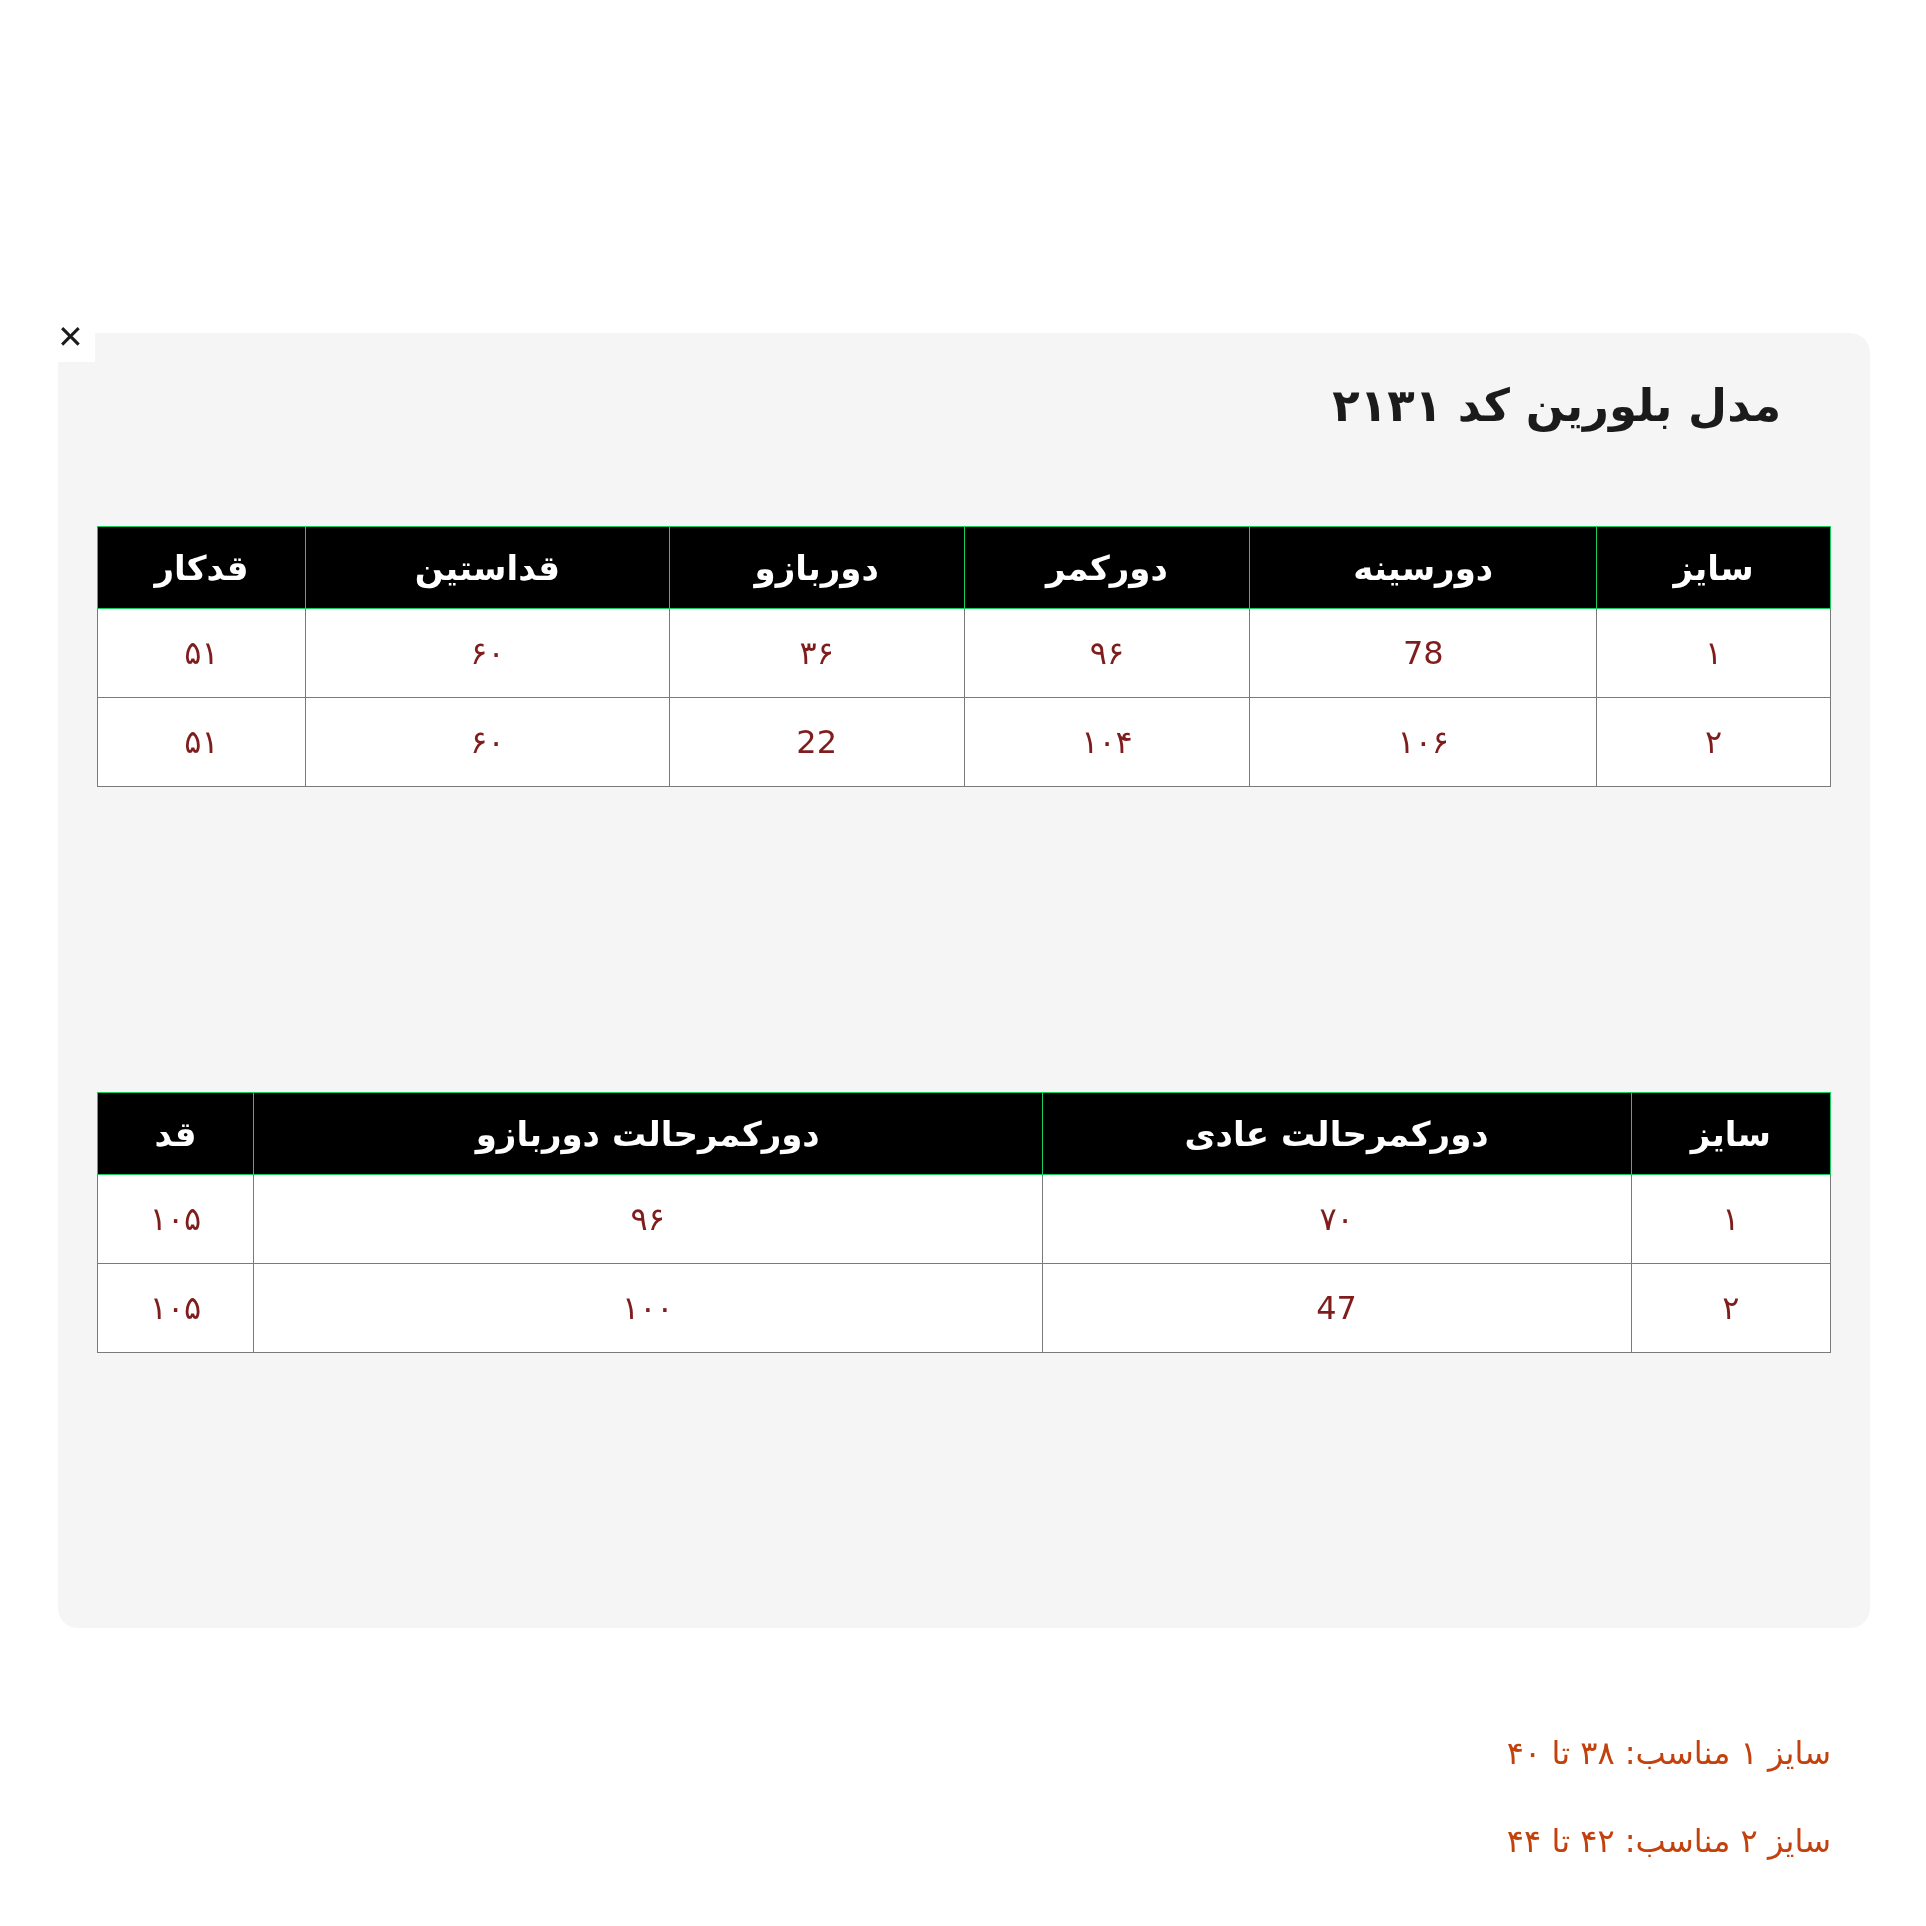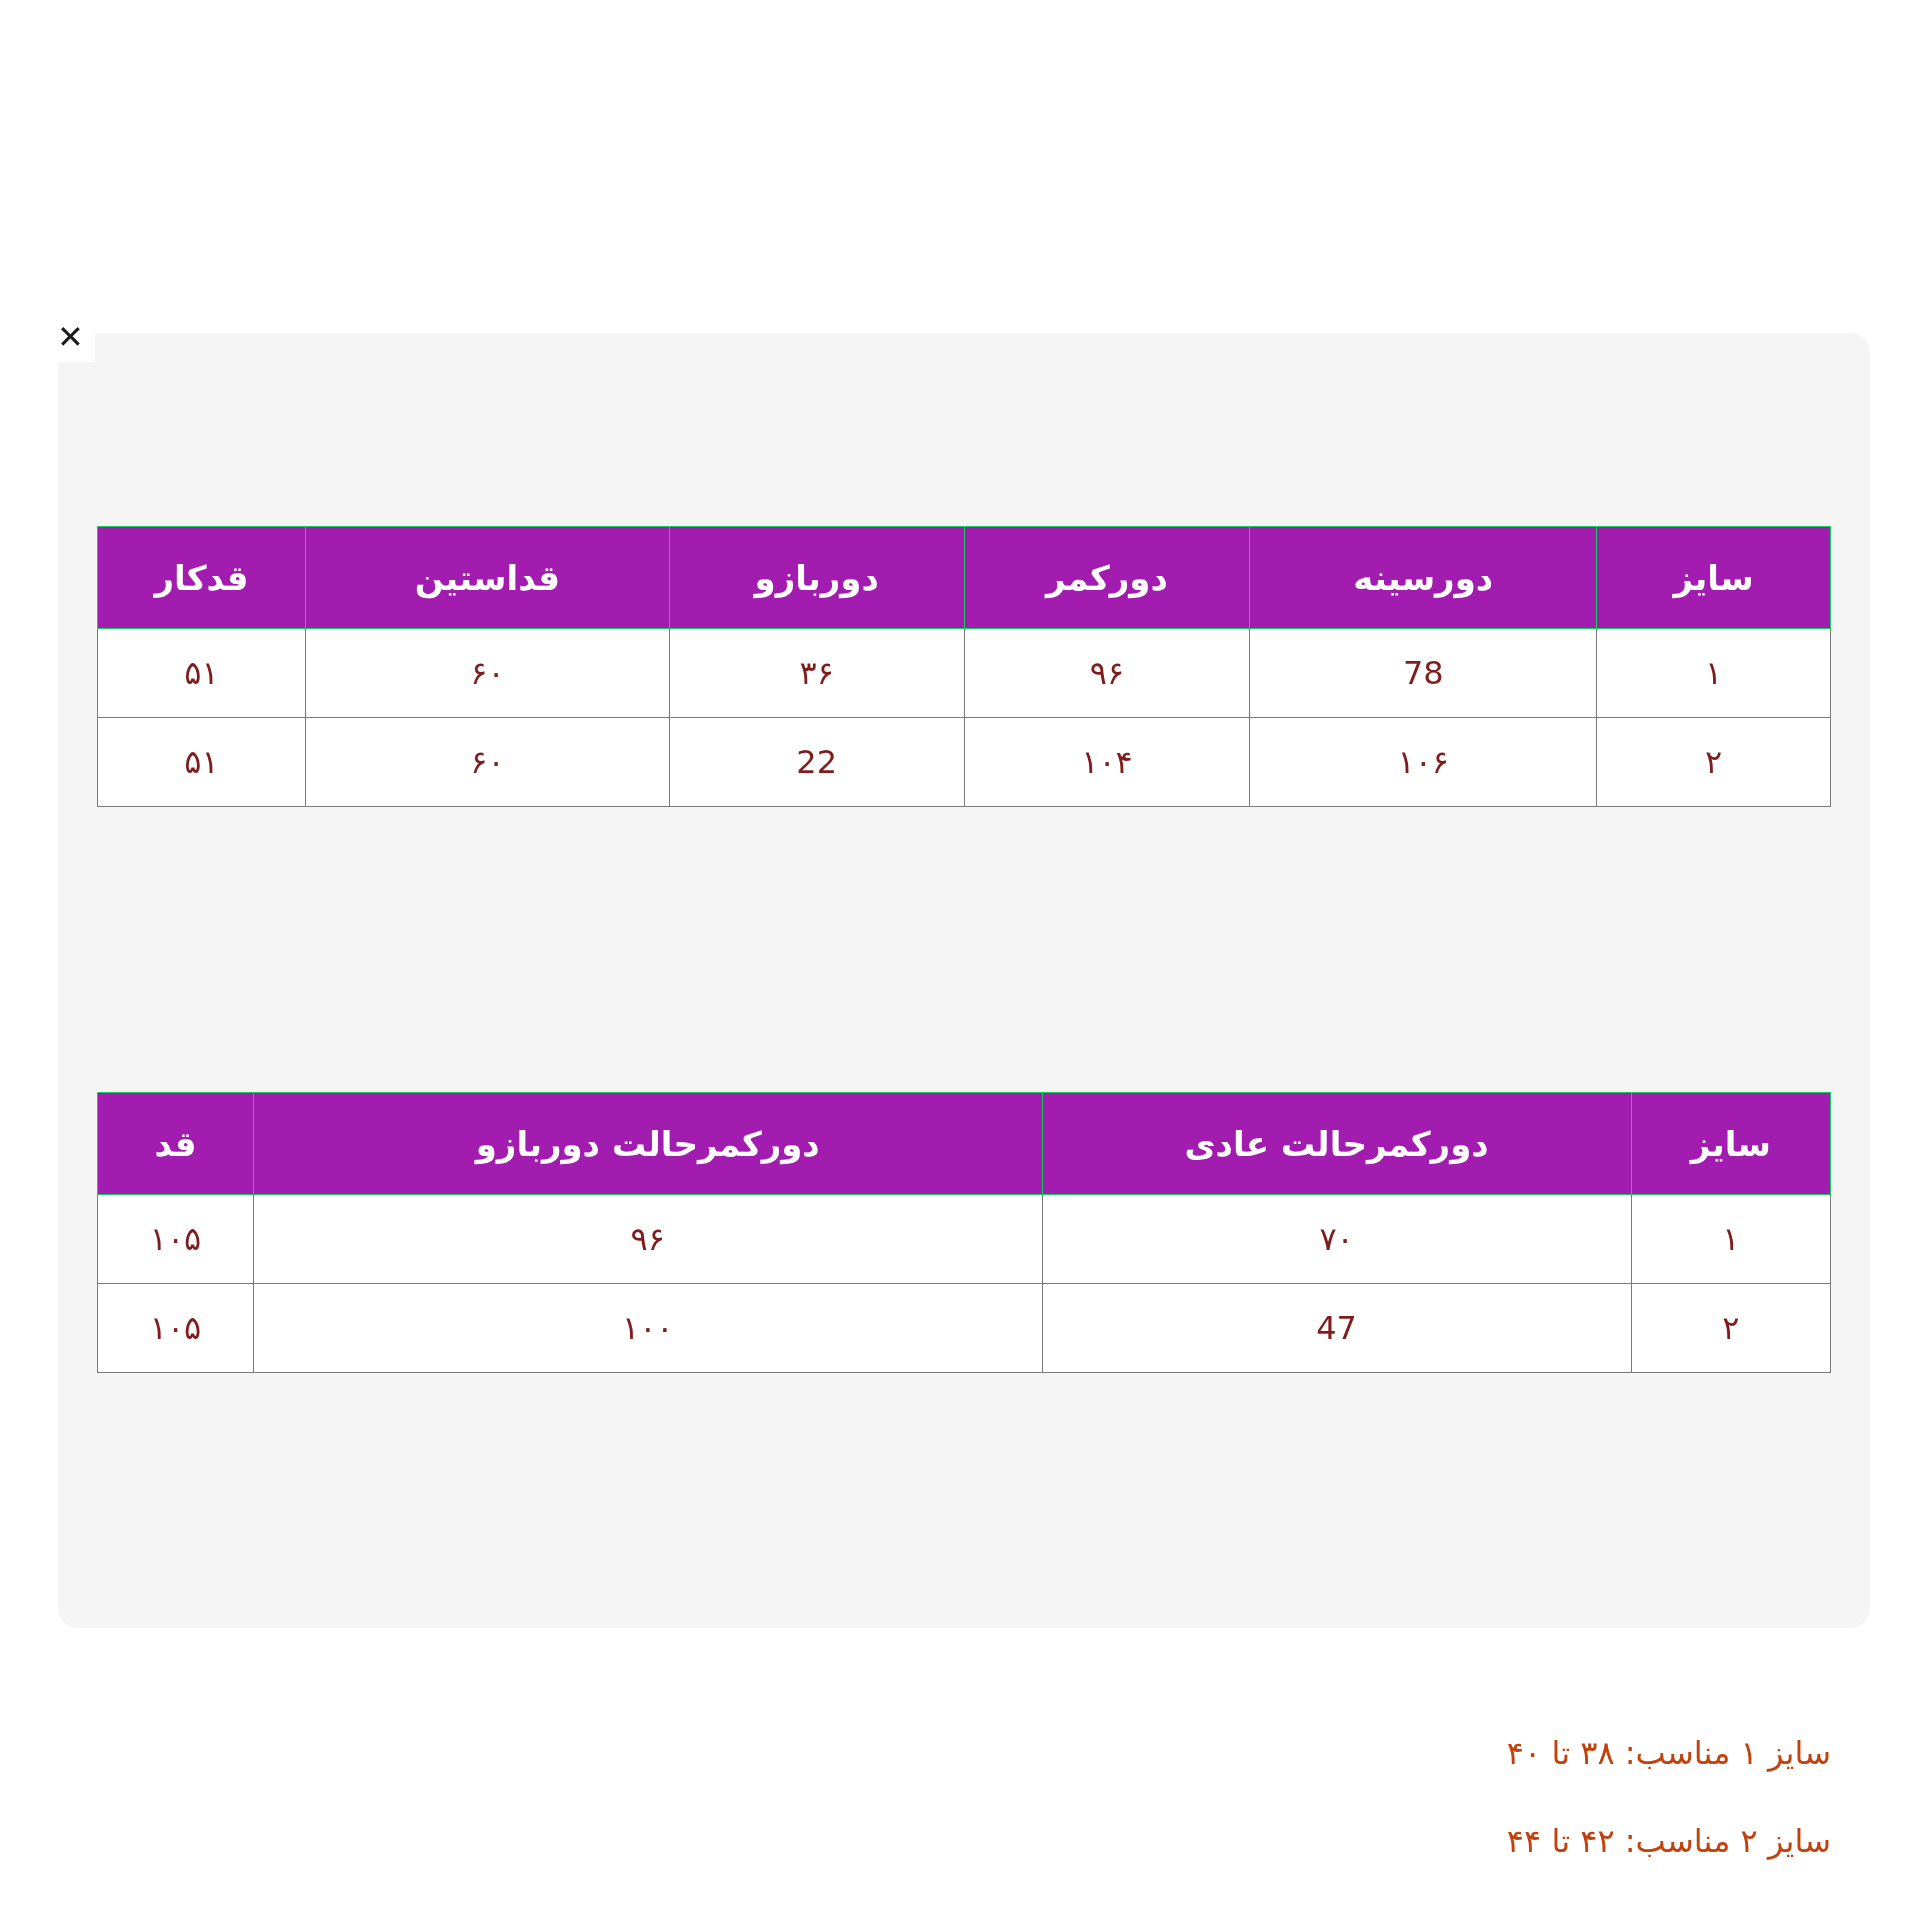--- a/index.html
+++ b/index.html
@@ -69,25 +69,25 @@
   .table-wrap.second { top: 759px; }
 
   table.size-table {
     width: 100%;
     border-collapse: collapse;
     table-layout: fixed;
     direction: rtl;
   }
 
   table.size-table th {
-    background: #a21caf;
+    background: #000000;
     color: #ffffff;
     font-size: 34px;
     font-weight: bold;
-    height: 102px;
+    height: 82px;
     text-align: center;
     border: 1.5px solid #15cc5d;
     padding: 0 4.6px;
     box-sizing: border-box;
     white-space: nowrap;
   }
 
   table.size-table td {
     background: #ffffff;
     color: #7f1d1d;
@@ -115,20 +115,21 @@
 </style>
 </head>
 <body>
 
 <div class="screen">
 
   <button class="close-btn">✕</button>
 
   <div class="modal">
 
+    <div class="modal-title">مدل بلورین کد ۲۱۳۱</div>
 
     <div class="table-wrap first">
       <table class="size-table">
         <thead>
           <tr>
             <th style="width:13.5%">سایز</th>
             <th style="width:20%">دورسینه</th>
             <th style="width:16.5%">دورکمر</th>
             <th style="width:17%">دوربازو</th>
             <th style="width:21%">قداستین</th>

